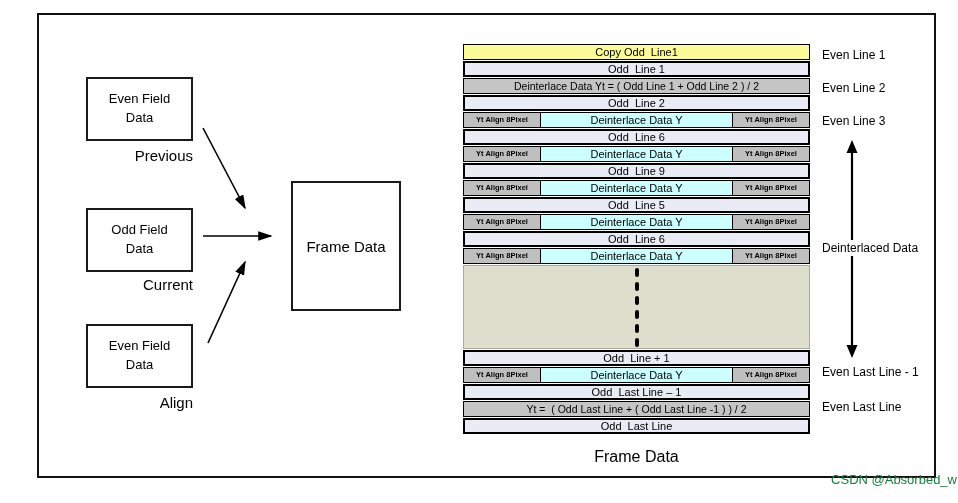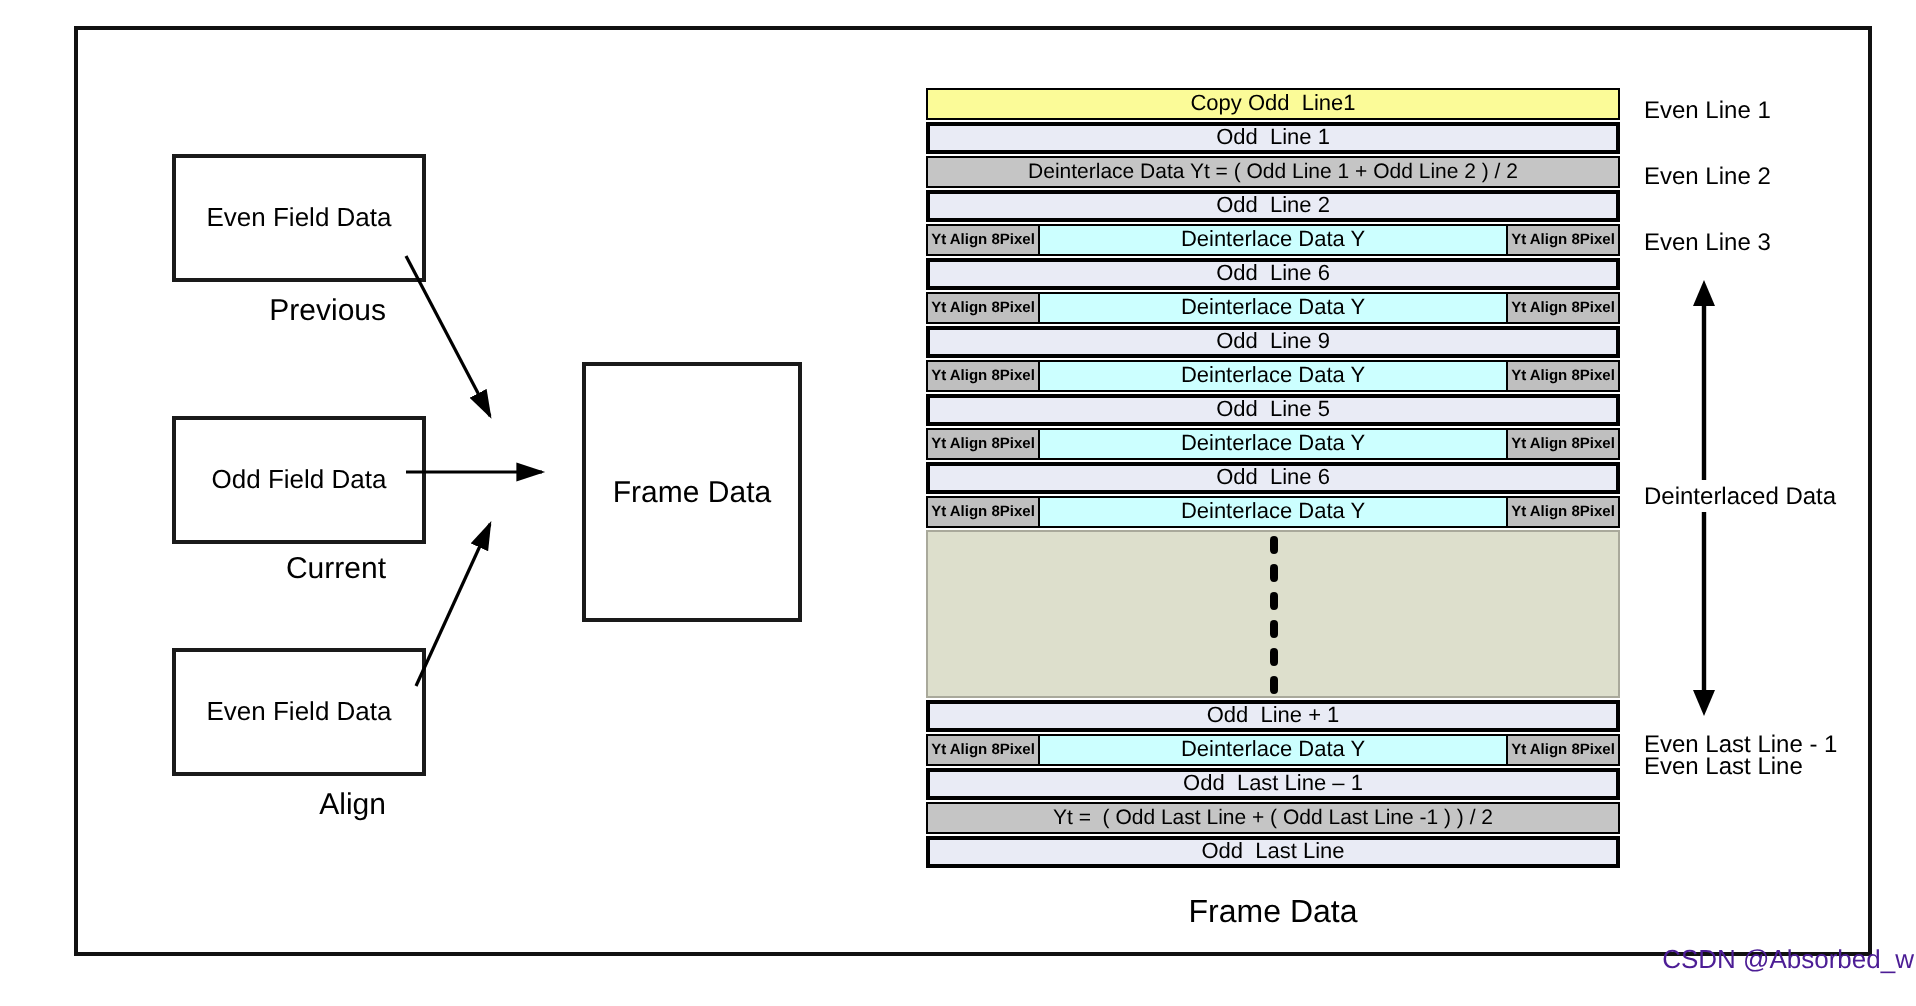--- a/index.html
+++ b/index.html
@@ -2,21 +2,21 @@
 <html style="--copy_yellow: #FBFB98; --odd_lavender: #E9EBF5; --formula_gray: #C5C5C5; --align_gray: #BFBFBF; --deint_cyan: #CCFFFF; --gap_olive: #DDDFCC;"><head>
 <meta charset="utf-8">
 <style>
   html,body{margin:0;padding:0;background:#fff;}
   .canvas{position:relative;width:958px;height:503px;background:#fff;overflow:hidden;
           font-family:"Liberation Sans",sans-serif;color:#000;}
   .frame{position:absolute;left:37px;top:13px;width:899px;height:465px;
          border:2px solid #111;box-sizing:border-box;background:transparent;}
 
   
-  .fieldbox{position:absolute;width:127px;height:64px;border:2px solid #1a1a1a;box-sizing:border-box;
+  .fieldbox{position:absolute;width:107px;height:64px;border:2px solid #1a1a1a;box-sizing:border-box;
             background:#fff;display:flex;align-items:center;justify-content:center;text-align:center;
             font-size:13px;line-height:1.45;padding:0 12px;}
   #fb1{left:86px;top:77px}
   #fb2{left:86px;top:208px}
   #fb3{left:86px;top:324px}
   .fieldlabel{position:absolute;width:107px;text-align:right;font-size:15px;}
   #fl1{left:86px;top:147px}
   #fl2{left:86px;top:276px}
   #fl3{left:86px;top:394px}
   .framebox{position:absolute;left:291px;top:181px;width:110px;height:130px;border:2px solid #1a1a1a;
@@ -26,40 +26,40 @@
 
   
   .stack{position:absolute;left:463px;top:44px;width:347px;}
   .row{box-sizing:border-box;height:16px;margin-bottom:1px;display:flex;align-items:center;
        justify-content:center;font-size:11px;line-height:1;position:relative;}
   .row.copy{background:var(--copy_yellow,#FBFB98);border:1px solid #000;}
   .row.odd{background:var(--odd_lavender,#E9EBF5);border:2px solid #000;}
   .row.formula{background:var(--formula_gray,#C5C5C5);border:1px solid #000;font-size:10.5px;}
   .row.deint{border:1px solid #000;padding:0;}
   .row.deint .cell{height:100%;display:flex;align-items:center;justify-content:center;box-sizing:border-box;}
-  .cell.left,.cell.right{width:56px;flex:none;background:var(--align_gray,#BFBFBF);
+  .cell.left,.cell.right{width:77px;flex:none;background:var(--align_gray,#BFBFBF);
                          font-size:7.5px;font-weight:bold;white-space:nowrap;}
   .cell.left{border-right:1px solid #000;}
   .cell.right{border-left:1px solid #000;}
   .cell.center{flex:1;background:var(--deint_cyan,#CCFFFF);}
   .row.gap{height:84px;background:var(--gap_olive,#DDDFCC);border:1px solid #A9A99B;}
   .dots{display:flex;flex-direction:column;gap:5px;}
   .dot{width:4px;height:9px;background:#000;border-radius:2px;}
   .row-text{white-space:pre;}
   .bold{font-weight:normal;}
   .caption{position:absolute;left:463px;top:448px;width:347px;text-align:center;font-size:16px;}
 
   
   .side-label{position:absolute;left:822px;font-size:12px;white-space:nowrap;z-index:3;}
   .sl0{top:48px}.sl1{top:81px}.sl2{top:114px}
   .sl3{top:240px;background:#fff;padding:1px 2px 1px 0;}
-  .sl4{top:365px}.sl5{top:376px}
+  .sl4{top:365px}.sl5{top:400px}
   svg.varrow{position:absolute;left:844px;top:140px;width:18px;height:218px;z-index:1;}
 
-  .watermark{position:absolute;right:1px;top:472px;font-size:13px;color:#4c1d95;white-space:nowrap;}
+  .watermark{position:absolute;right:1px;top:472px;font-size:13px;color:#15803d;white-space:nowrap;}
 </style>
 </head>
 <body>
 
 <div class="canvas">
 
   <div class="frame"></div>
 
   <div class="fieldbox" id="fb1">Even Field Data</div>
   <div class="fieldlabel" id="fl1">Previous</div>

